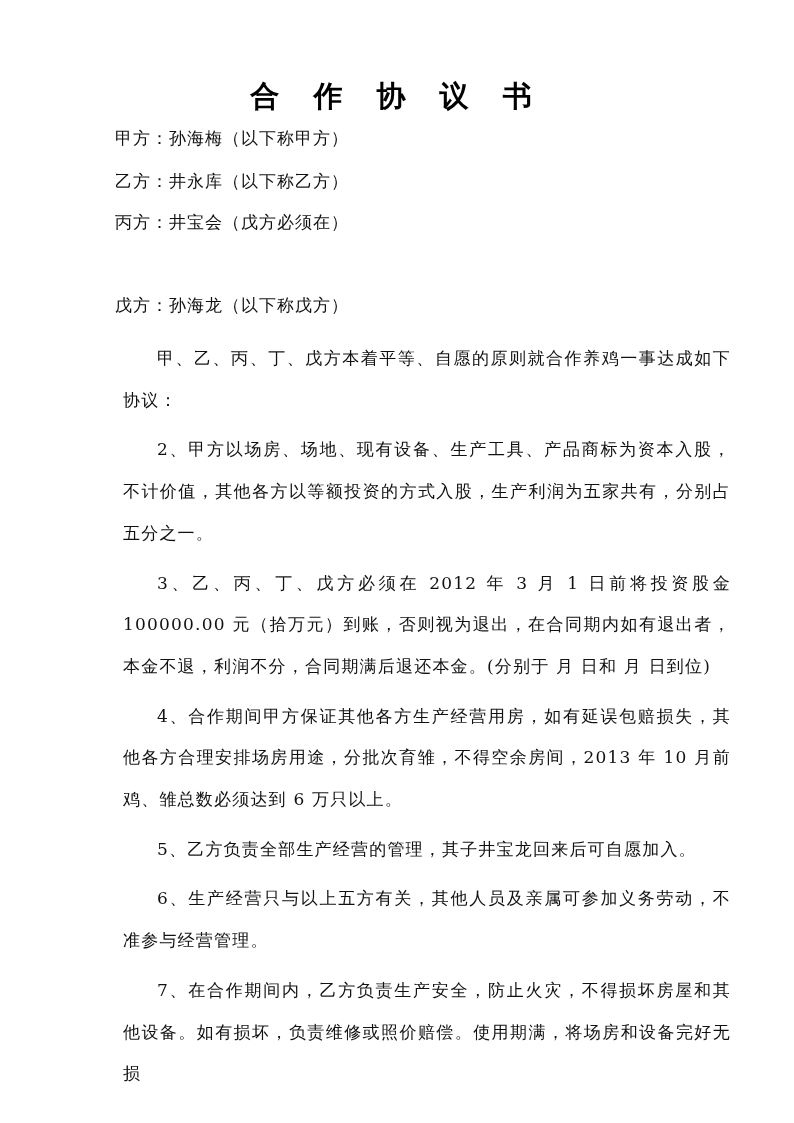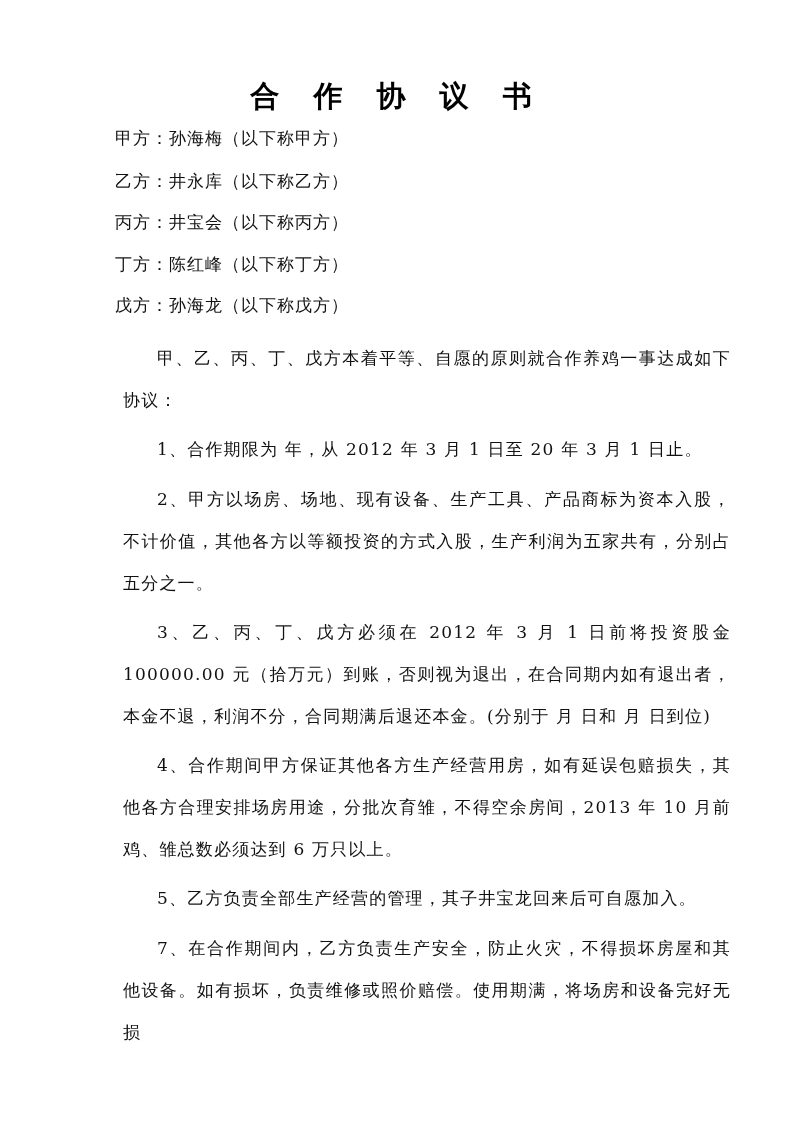--- a/index.html
+++ b/index.html
@@ -59,26 +59,25 @@
     }
   </style>
 </head>
 <body>
 
 <div class="page">
   <div class="title">合 作 协  议  书</div>
 
   <div class="party" style="top:170px;">乙方：井永库（以下称乙方）</div>
   <div class="party" style="top:127px;">甲方：孙海梅（以下称甲方）</div>
-  <div class="party" style="top:211px;">丙方：井宝会（以下称丙方）</div>
-  <div class="party" style="top:253px;">丁方：陈红峰（以下称丁方）</div>
+  <div class="party" style="top:211px;">丙方：井宝会（戊方必须在）</div>
   <div class="party" style="top:294px;text-align:right;">戊方：孙海龙（以下称戊方）</div>
 
   <div class="body-text">
     <p class="para">甲、乙、丙、丁、戊方本着平等、自愿的原则就合作养鸡一事达成如下协议：</p>
-    <p class="para">1、合作期限为    年，从 2012 年 3 月 1 日至 20     年  3 月 1 日止。</p>
     <p class="para">2、甲方以场房、场地、现有设备、生产工具、产品商标为资本入股，不计价值，其他各方以等额投资的方式入股，生产利润为五家共有，分别占五分之一。</p>
     <p class="para">3、乙、丙、丁、戊方必须在 2012 年 3 月 1 日前将投资股金 100000.00 元（拾万元）到账，否则视为退出，在合同期内如有退出者，本金不退，利润不分，合同期满后退还本金。(分别于   月   日和   月   日到位)</p>
     <p class="para">4、合作期间甲方保证其他各方生产经营用房，如有延误包赔损失，其他各方合理安排场房用途，分批次育雏，不得空余房间，2013 年 10 月前鸡、雏总数必须达到 6 万只以上。</p>
     <p class="para">5、乙方负责全部生产经营的管理，其子井宝龙回来后可自愿加入。</p>
+    <p class="para">6、生产经营只与以上五方有关，其他人员及亲属可参加义务劳动，不准参与经营管理。</p>
     <p class="para">7、在合作期间内，乙方负责生产安全，防止火灾，不得损坏房屋和其他设备。如有损坏，负责维修或照价赔偿。使用期满，将场房和设备完好无损</p>
   </div>
 </div>
 
 </body></html>

